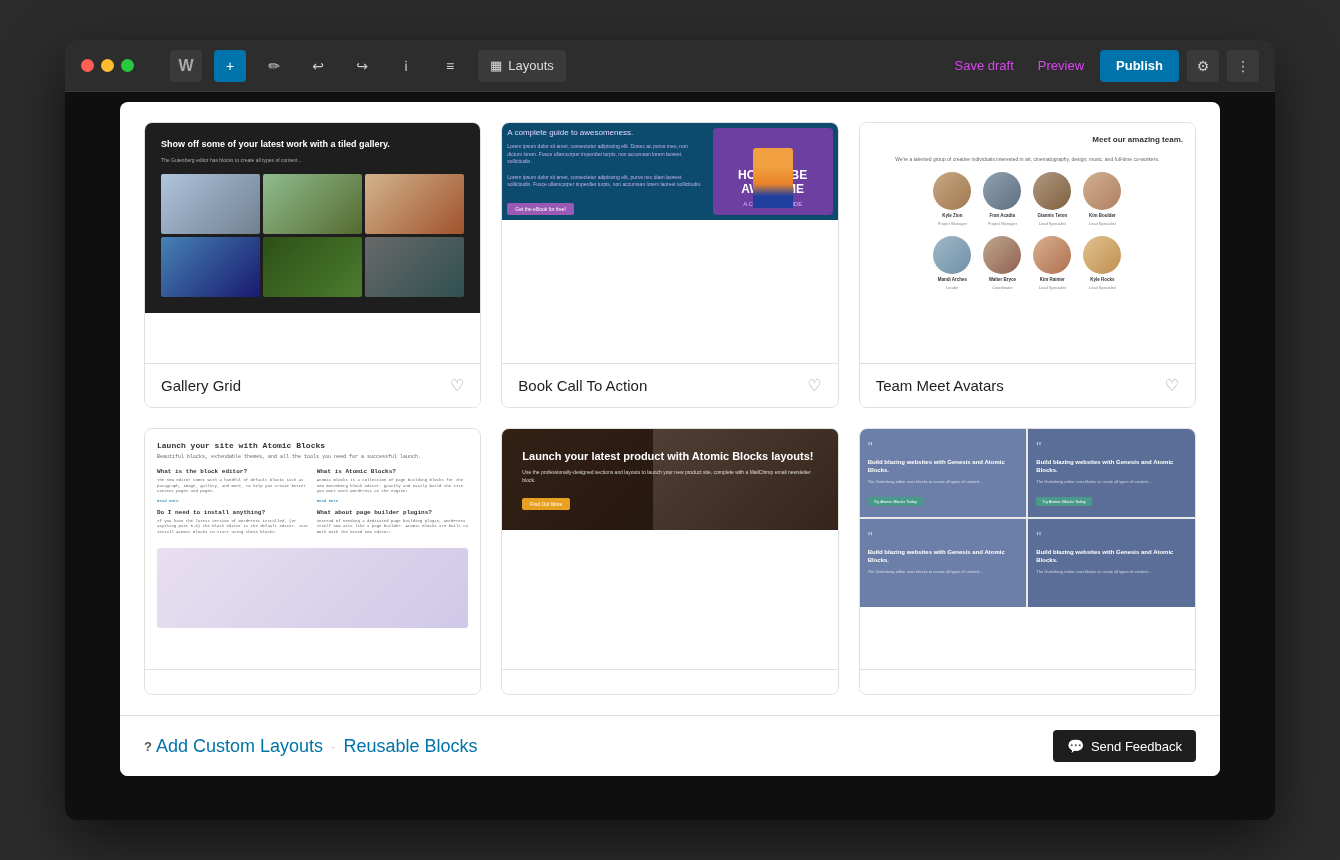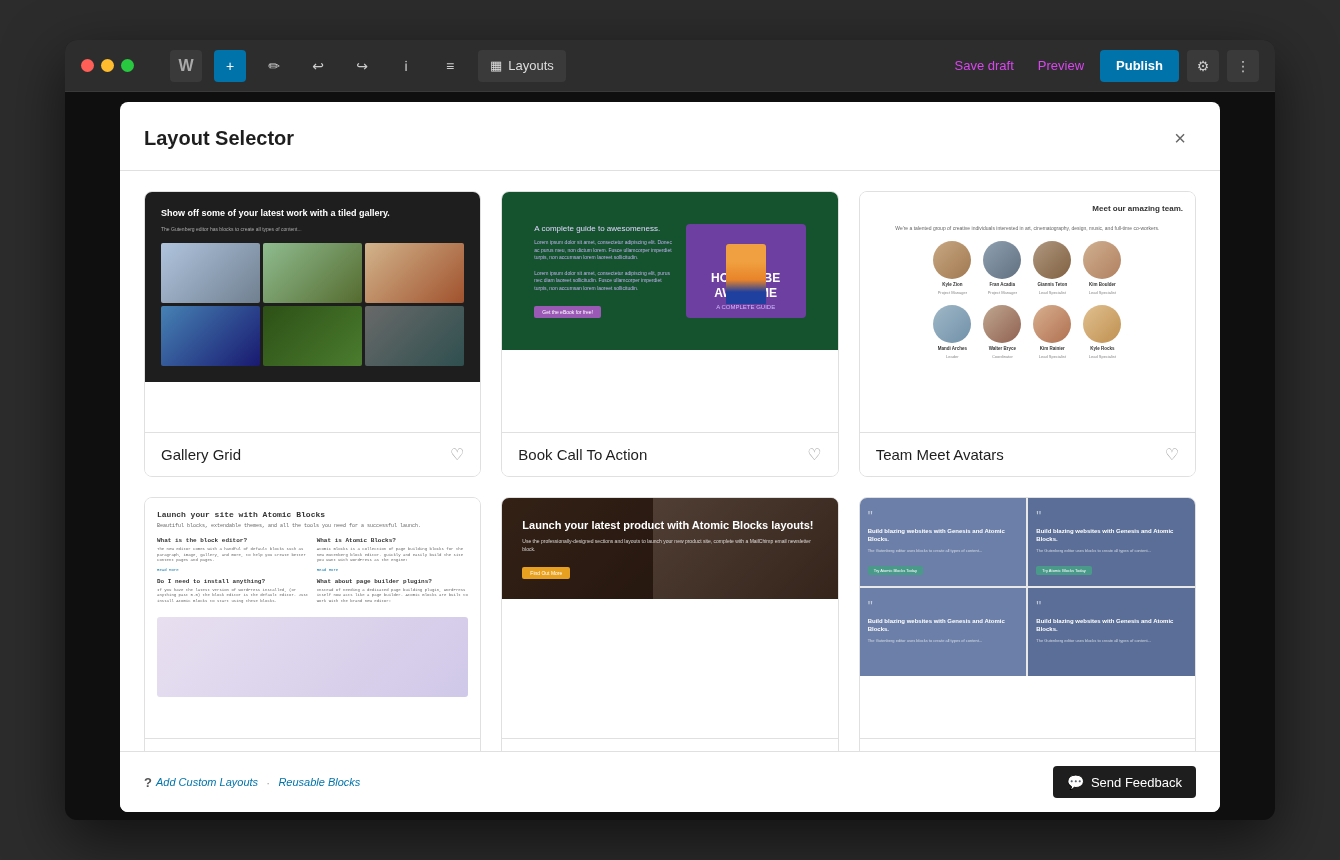--- a/index.html
+++ b/index.html
@@ -279,23 +279,23 @@
     }
     .gallery-img-1 { background: linear-gradient(135deg, #b0c4de, #708090); }
     .gallery-img-2 { background: linear-gradient(135deg, #8fbc8f, #556b2f); }
     .gallery-img-3 { background: linear-gradient(135deg, #d2b48c, #a0522d); }
     .gallery-img-4 { background: linear-gradient(135deg, #4682b4, #191970); }
     .gallery-img-5 { background: linear-gradient(135deg, #2d5016, #4a7c2e); }
     .gallery-img-6 { background: linear-gradient(135deg, #696969, #2f4f4f); }
 
     
     .preview-book {
-      background: #14532d;
-      display: flex;
-      padding: 32px;
+      background: #0c4a6e;
+      display: flex;
+      padding: 5px;
       gap: 10px;
     }
     .book-left {
       flex: 1;
     }
     .book-left .tagline {
       color: #e0d4ff;
       font-size: 8px;
       margin-bottom: 6px;
     }
@@ -553,22 +553,21 @@
     .footer-left {
       display: flex;
       align-items: center;
       gap: 4px;
       color: #555;
       font-size: 13px;
     }
     .footer-link {
       color: #0073aa;
       text-decoration: none;
-      font-size: 11px;
-      font-style: italic;
+      font-size: 18px;
     }
     .footer-sep {
       color: #aaa;
       margin: 0 4px;
     }
     .footer-right {
       display: flex;
       align-items: center;
       gap: 6px;
       background: #1e1e1e;
@@ -629,26 +628,20 @@
       </button>
       <button class="titlebar-icon">
         <span>⋮</span>
       </button>
     </div>
   </div>
 
   <div class="modal-overlay">
     <div class="modal">
 
-      <div class="modal-header">
-        <h2 class="modal-title">Layout Selector</h2>
-        <button class="modal-close">
-          <span>×</span>
-        </button>
-      </div>
 
       <div class="modal-body">
         <div class="layout-grid">
 
           <div class="layout-card">
             <div class="layout-preview">
               <div class="preview-gallery">
                 <div class="headline">Show off some of your latest work with a tiled gallery.</div>
                 <div class="subtext">The Gutenberg editor has blocks to create all types of content...</div>
                 <div class="gallery-images">

